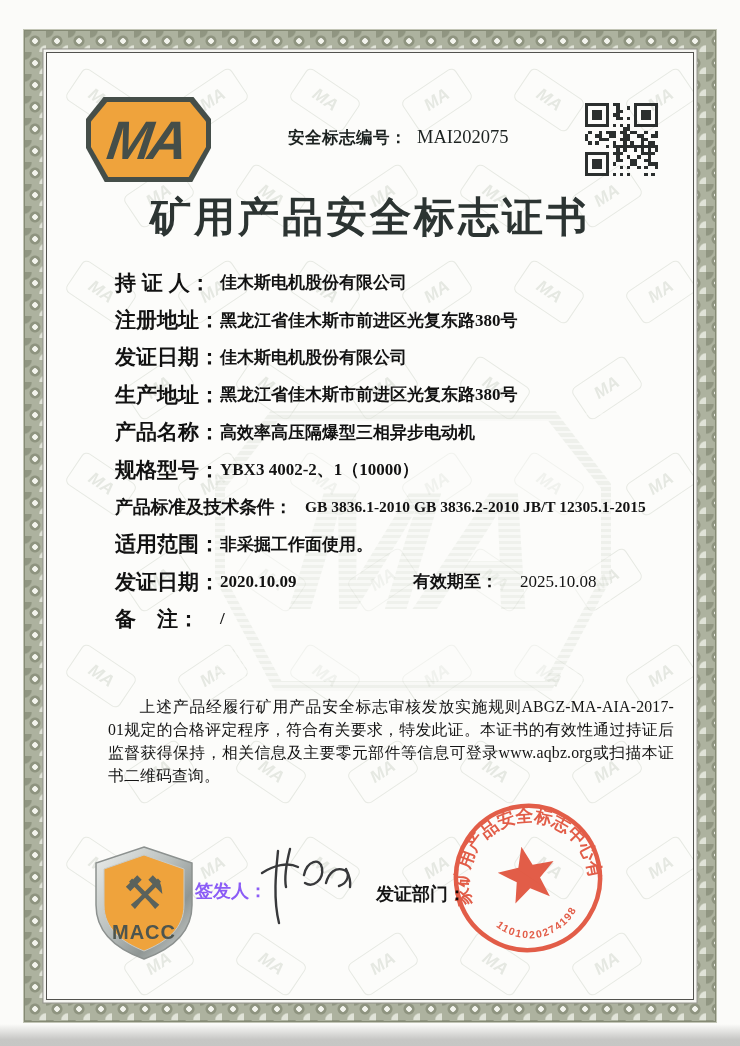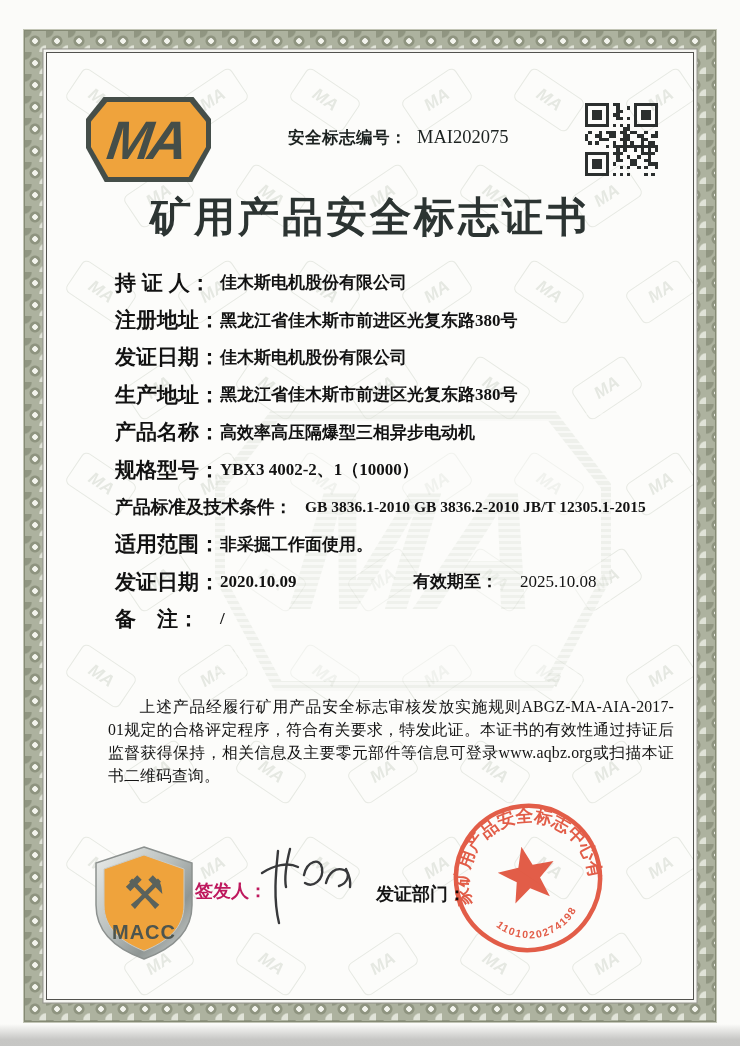--- a/index.html
+++ b/index.html
@@ -55,21 +55,21 @@
   .frow.wide .flabel{width:auto;margin-right:13px;font-size:18px;letter-spacing:-.3px;}
   .frow.wide .fvalue{font-size:15.5px;text-align:center;}
   .frow.dates{position:relative;}
   .frow.dates .valid-label{position:absolute;left:298px;font-weight:700;font-size:17px;color:#121212;}
   .frow.dates .valid-value{position:absolute;left:405px;font-family:"Liberation Serif",serif;font-size:17px;color:#121212;}
   
   .statement{position:absolute;left:108px;top:695px;width:566px;font-family:"Liberation Serif",serif;
     font-size:15.8px;line-height:23px;color:#141414;text-align:justify;text-indent:2em;letter-spacing:.2px;}
   
   .macc{position:absolute;left:86px;top:843px;width:116px;height:122px;}
-  .signer-label{position:absolute;left:195px;top:879px;font-weight:700;font-size:18px;color:#be185d;text-align:center;}
+  .signer-label{position:absolute;left:195px;top:879px;font-weight:700;font-size:18px;color:#8b5cf6;text-align:center;}
   .signature{position:absolute;left:252px;top:841px;width:108px;height:92px;}
   .issuer-label{position:absolute;left:376px;top:882px;font-weight:700;font-size:18px;color:#141414;}
   .seal{position:absolute;left:443px;top:793px;width:170px;height:170px;z-index:3;mix-blend-mode:multiply;opacity:.93;}
 </style>
 </head>
 <body>
 
 <div class="page">
   <div class="band">
     <div class="inner">

